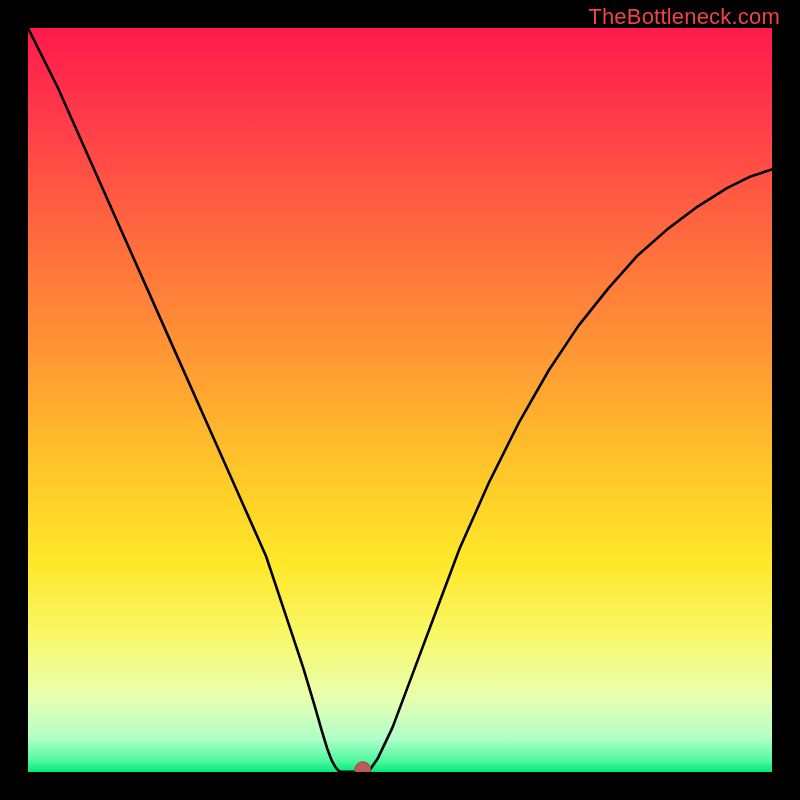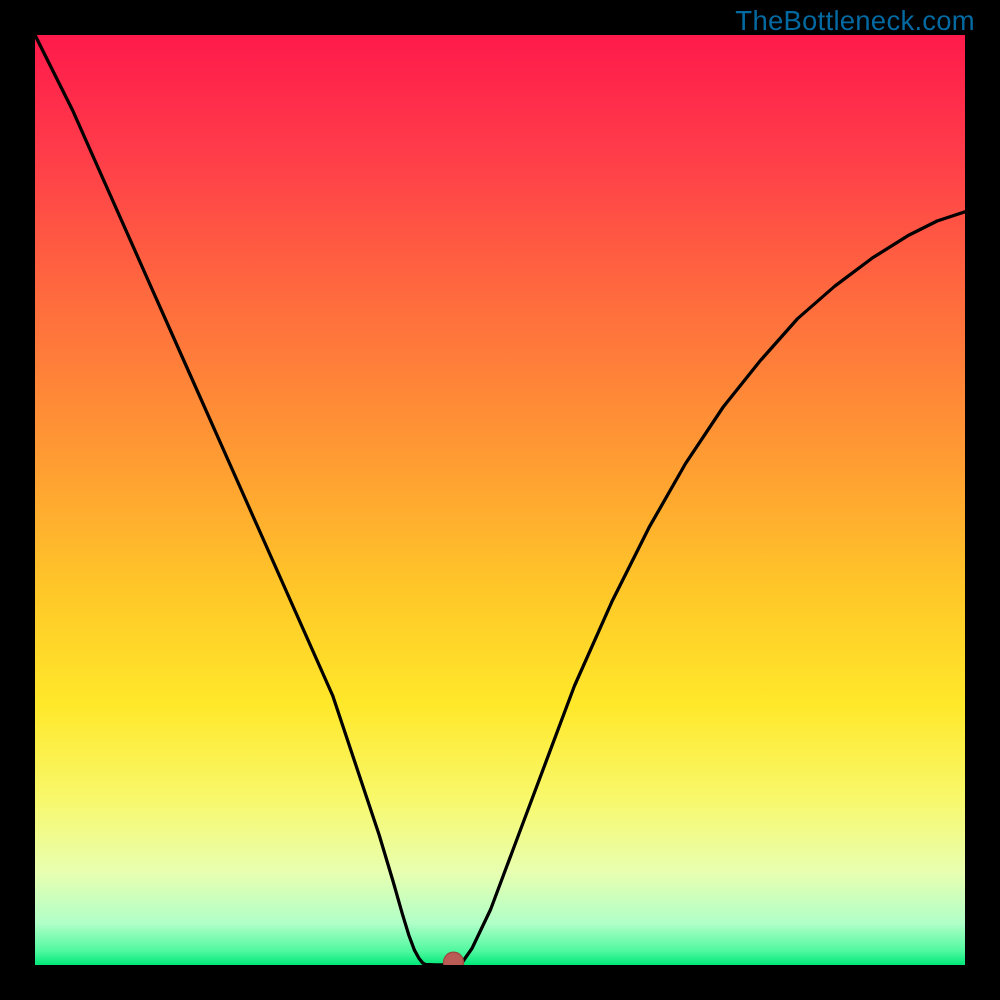--- a/index.html
+++ b/index.html
@@ -16,21 +16,21 @@
     left: 0;
     top: 0;
     width: 800px;
     height: 800px;
     background: #000;
   }
   .watermark {
     position: absolute;
     top: 4px;
     right: 20px;
-    color: #0369a1;
+    color: #ef4444;
     font-size: 22px;
     font-weight: 400;
     letter-spacing: 0.2px;
   }
   .plot {
     position: absolute;
     left: 28px;
     top: 28px;
     width: 744px;
     height: 744px;

